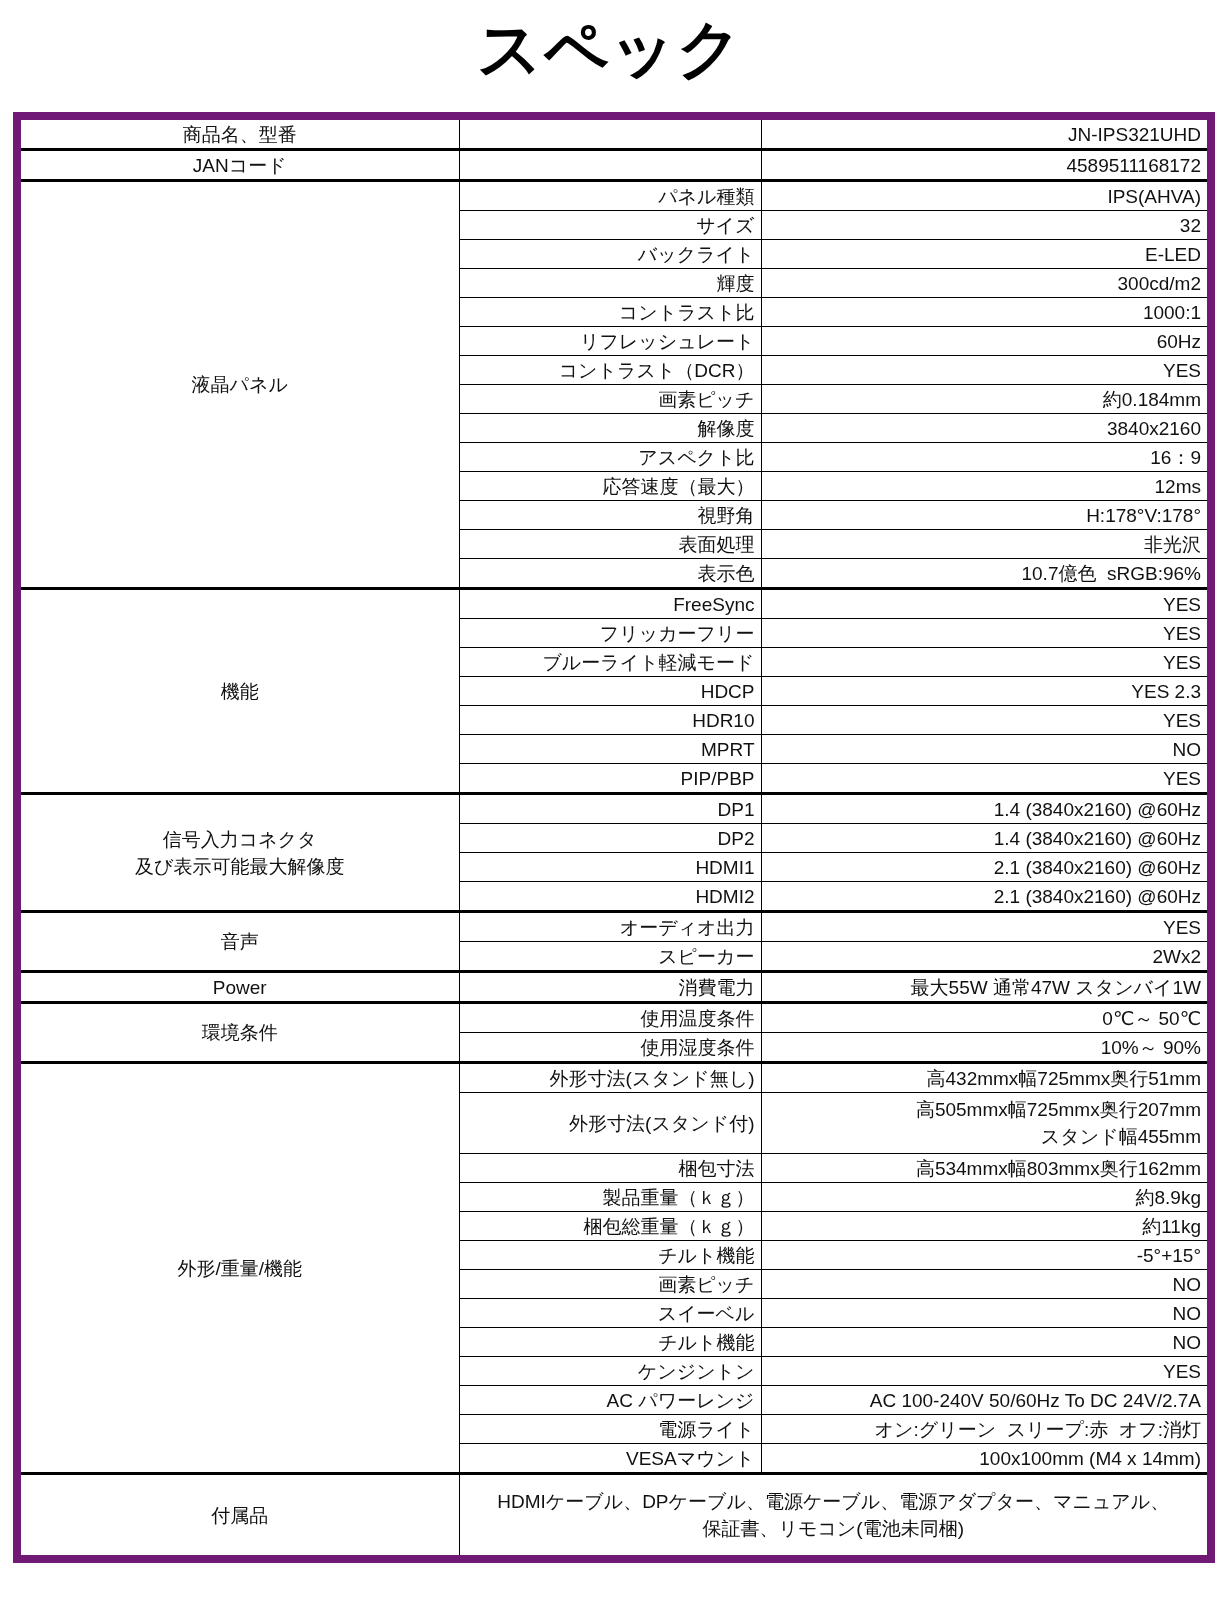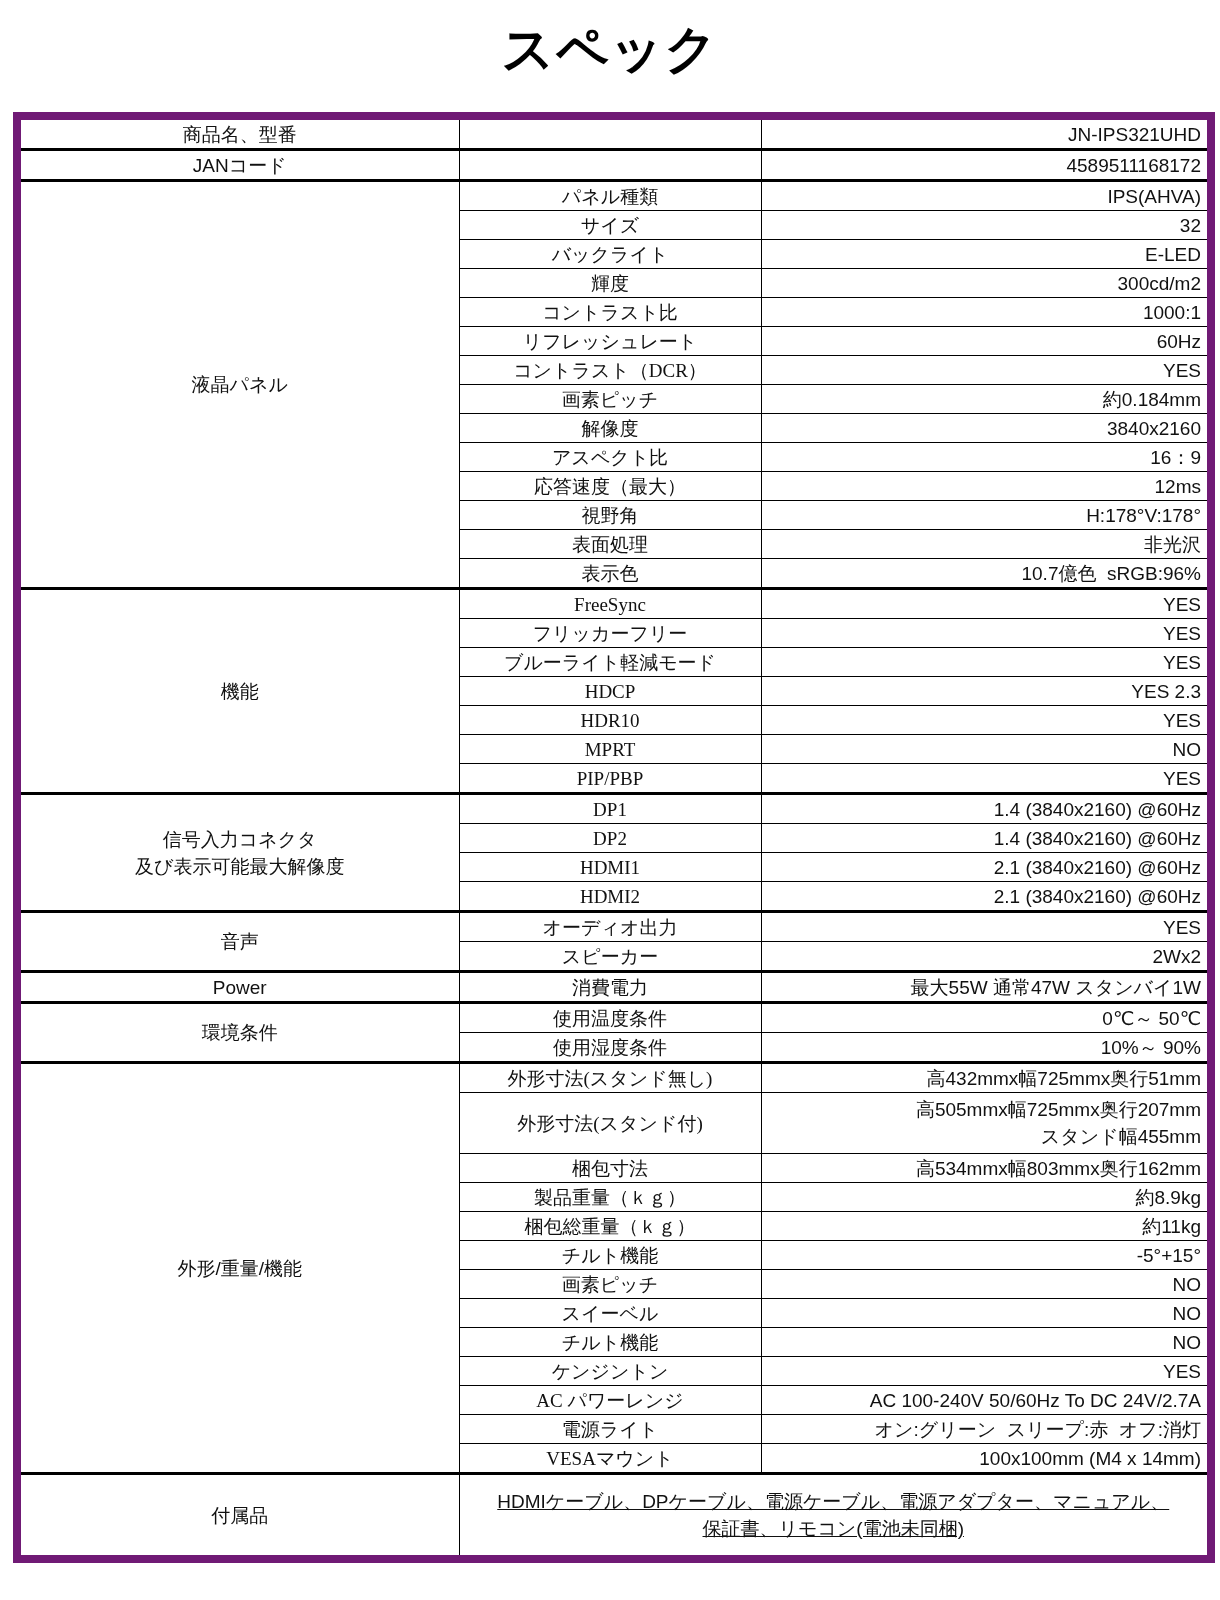--- a/index.html
+++ b/index.html
@@ -11,21 +11,21 @@
     color: #111111;
   }
   .page {
     width: 1220px;
     height: 1600px;
     background: #ffffff;
     overflow: hidden;
   }
   .page-title {
     margin: 14px 0 0 0;
-    font-size: 52px;
+    font-size: 64px;
     line-height: 70px;
     font-weight: 700;
     text-align: center;
     letter-spacing: 1px;
     color: #000000;
   }
   table.spec-table {
     border-collapse: collapse;
     table-layout: fixed;
     margin: 28px 0 0 13px;
@@ -43,26 +43,26 @@
     padding: 0 6px;
     overflow: hidden;
     white-space: pre-wrap;
     vertical-align: middle;
     color: #111111;
   }
   td.cat {
     text-align: center;
     padding: 0 4px;
   }
-  td.lab { text-align: center; font-family: Liberation Serif, serif; }
+  td.lab { text-align: right; }
   td.val { text-align: right; }
   td.section-start { border-top: 3px solid #000000; }
   tr.tall-row td.lab, tr.tall-row td.val { height: 60px; }
   tr.accessories-row td { height: 80px; }
-  td.merged { text-align: center; text-decoration: underline; }
+  td.merged { text-align: center; }
 </style>
 </head>
 <body>
 
 <div class="page">
   <h1 class="page-title">スペック</h1>
   <table class="spec-table">
     <colgroup>
       <col class="c-cat">
       <col class="c-lab">

